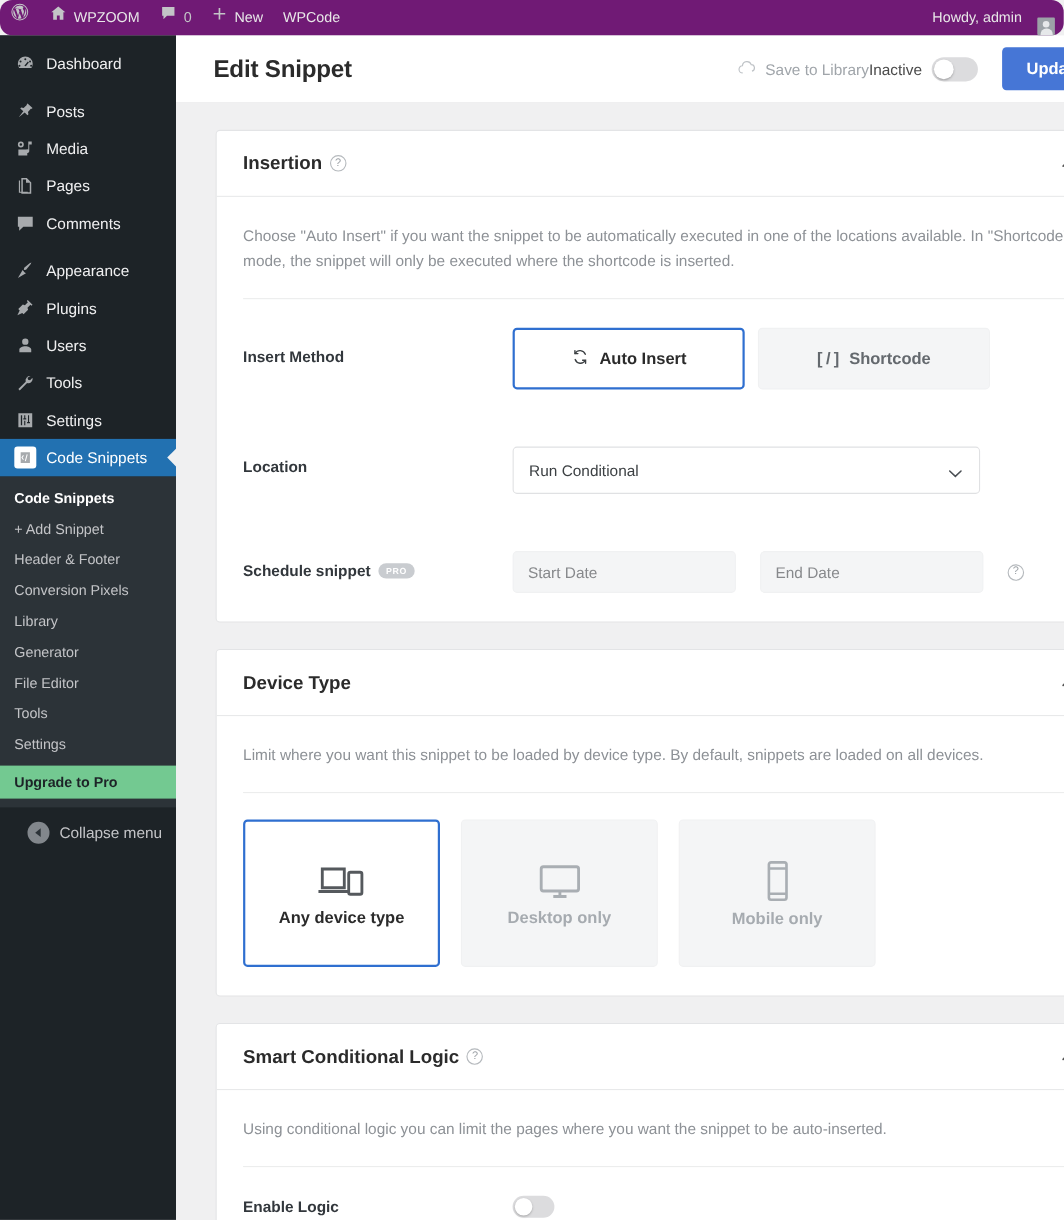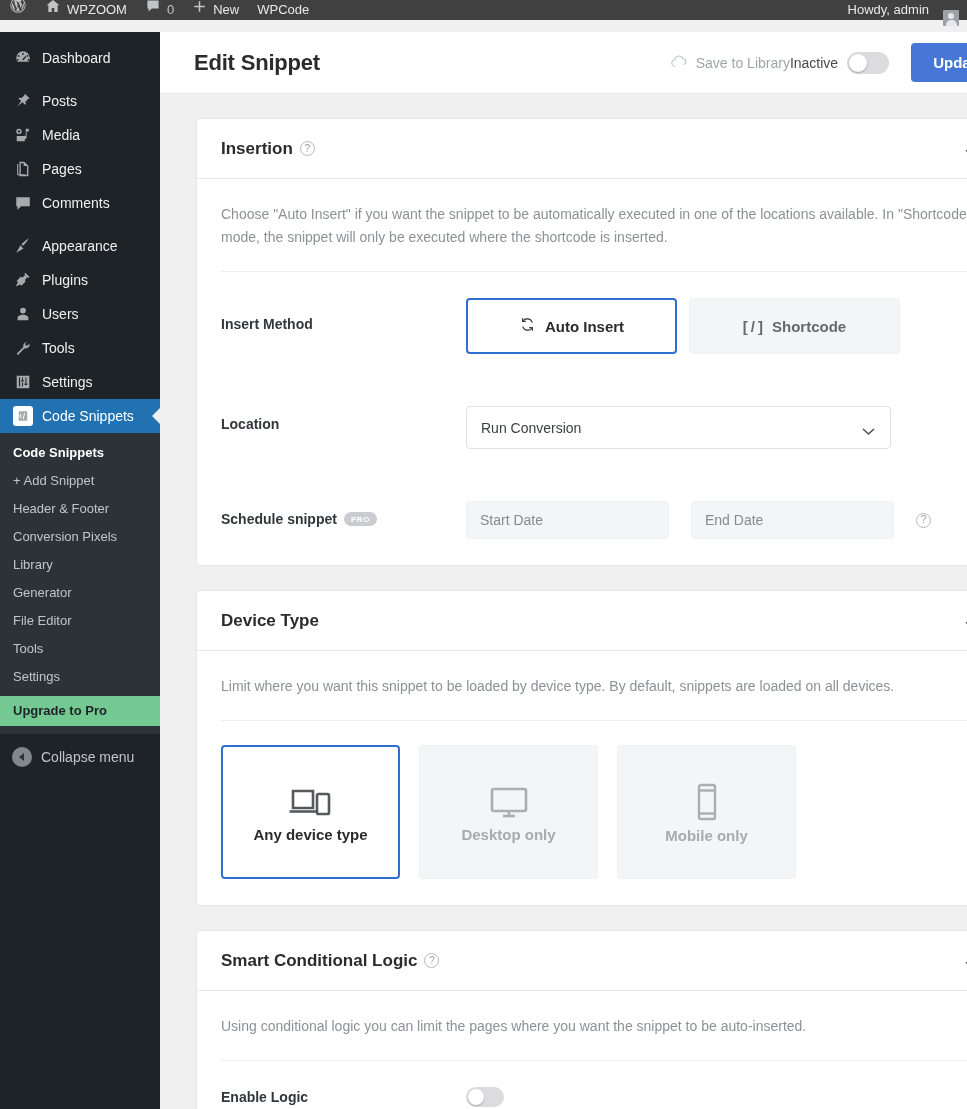--- a/index.html
+++ b/index.html
@@ -7,26 +7,27 @@
     width: 967px;
     height: 1109px;
     font-family: "Liberation Sans", sans-serif;
     background: #f0f0f1;
     overflow: hidden;
   }
 
   
   #adminbar {
     position: absolute; top: 0; left: 0;
-    width: 967px; height: 20px;
-    background: #404040;
+    width: 967px; height: 32px;
+    background: #701a75;
     color: #f0f0f1;
     display: flex; align-items: center;
     font-size: 13px;
     z-index: 50;
+    border-radius: 11px;
   }
   .ab-item {
     display: flex; align-items: center; gap: 6px;
     height: 32px; padding: 0 9px;
     color: #c3c4c7; text-decoration: none;
     font-size: 13px; line-height: 32px;
     white-space: nowrap;
   }
   .ab-item .ab-label { color: #e8e8e8; font-size: 13px; }
   .ab-spacer { flex: 1 1 auto; }
@@ -87,21 +88,21 @@
     display: block; padding: 5px 0 5px 13px;
     color: #c3c4c7; font-size: 13px; text-decoration: none; line-height: 18px;
   }
   .submenu a.sub-current { color: #fff; font-weight: 600; }
   .submenu a.sub-upgrade {
     background: #73c991; color: #1d2327; font-weight: 700;
     margin-top: 5px; padding: 6px 0 6px 13px;
   }
   .collapse-row {
     display: flex; align-items: center; height: 34px;
-    padding-left: 12px; margin-top: 6px; color: #c3c4c7; font-size: 14px;
+    padding-left: 25px; margin-top: 6px; color: #c3c4c7; font-size: 14px;
     text-decoration: none;
   }
   .collapse-row .circ {
     width: 20px; height: 20px; border-radius: 50%; background: #82878c;
     margin-right: 9px; position: relative; flex: 0 0 20px;
   }
   .collapse-row .circ::after {
     content: ""; position: absolute; left: 7px; top: 6px;
     border-style: solid; border-width: 4px 5px 4px 0;
     border-color: transparent #2c3338 transparent transparent;
@@ -474,21 +475,21 @@
             <div class="method-btn idle">
               <span>[ / ]</span>
               <span>Shortcode</span>
             </div>
           </div>
         </div>
 
         <div class="row">
           <div class="rlabel">Location</div>
           <div class="select-wrap">
-            <span class="sv">Run Conversion</span>
+            <span class="sv">Run Conditional</span>
             <span class="sarrow">
               <svg width="15" height="11" viewBox="0 0 16 11" fill="none" stroke="#4a4f54" stroke-width="1.5" stroke-linecap="round">
                   <path d="M2.5 3L8 8.2 13.5 3"></path>
                 </svg>
             </span>
           </div>
         </div>
 
         <div class="row">
           <div class="rlabel">

